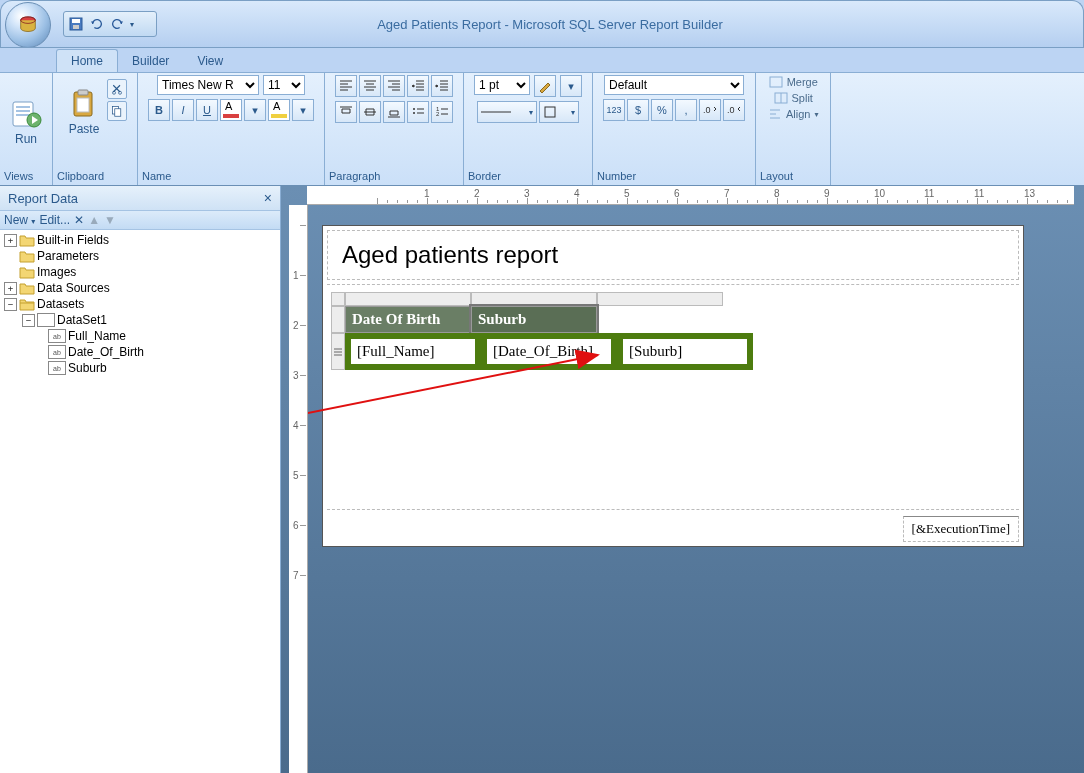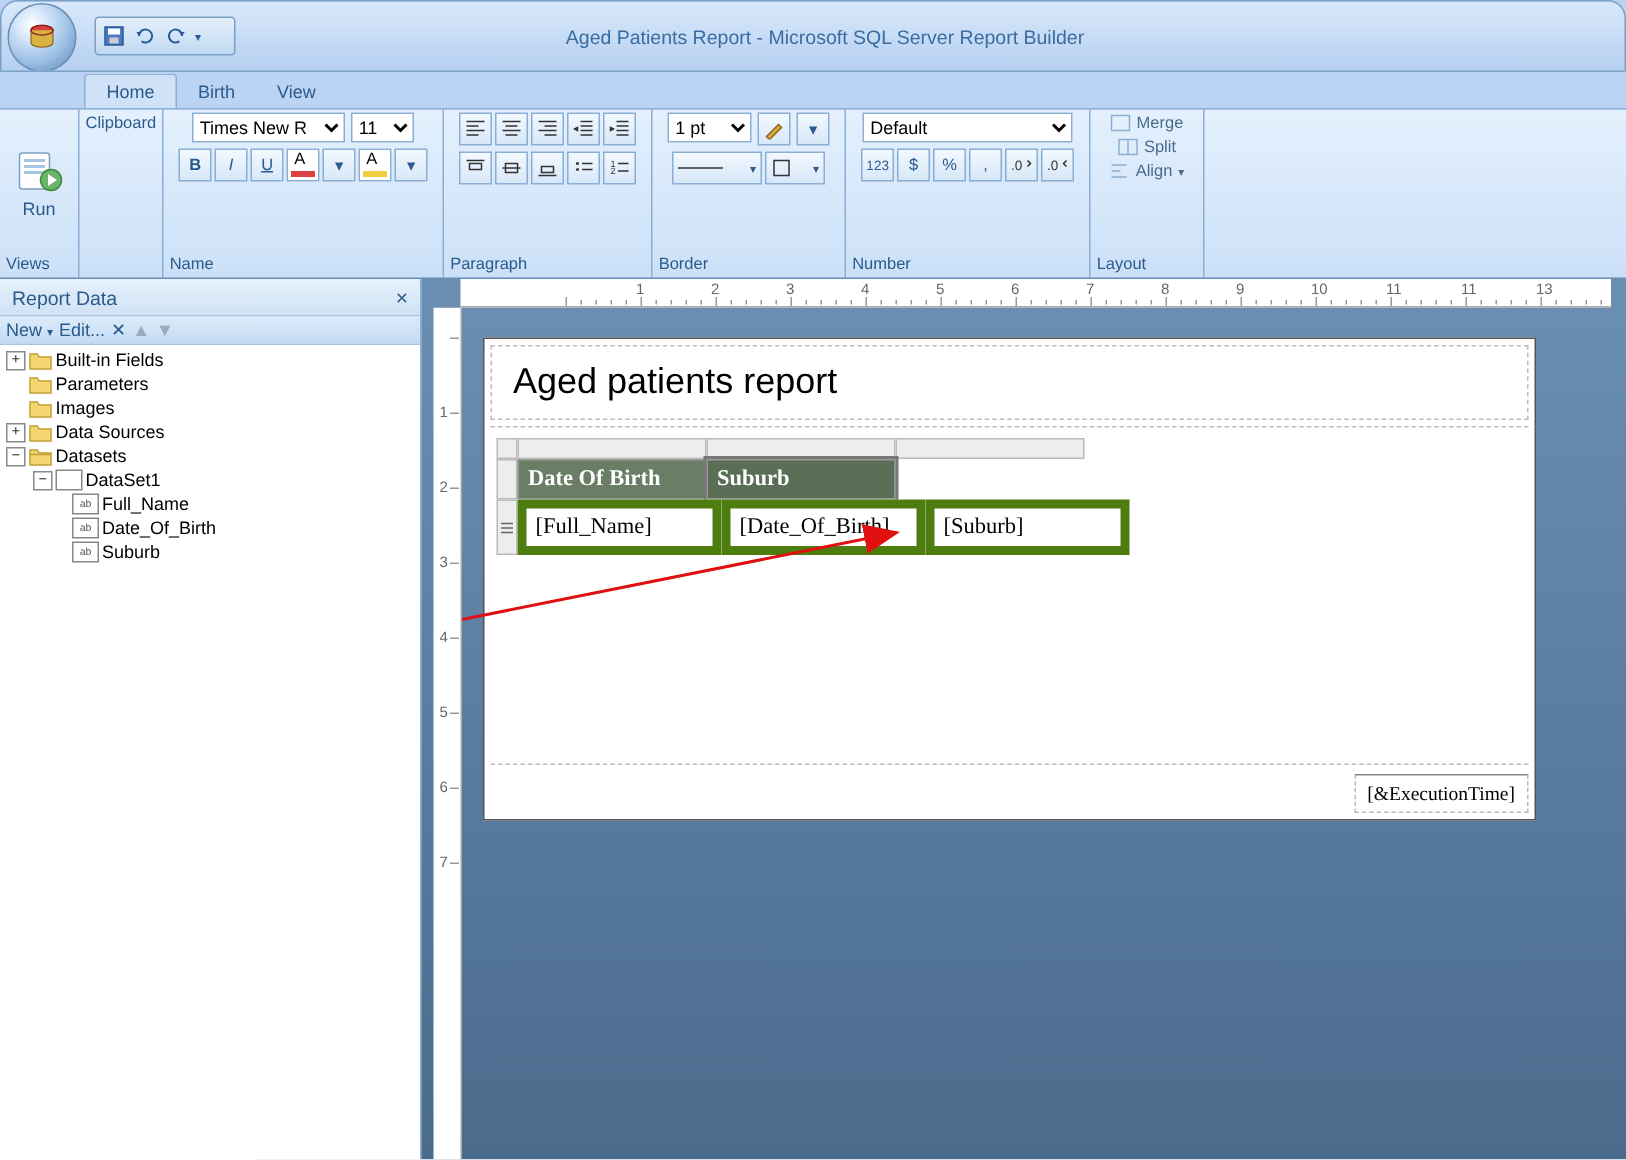--- a/index.html
+++ b/index.html
@@ -97,21 +97,21 @@
           </svg>
         <span style="font-size:8px;color:#2b5a8c">▾</span>
       </div>
     </div>
     <div class="title-text">Aged Patients Report - Microsoft SQL Server Report Builder</div>
     <div style="width:140px"></div>
   </div>
 
   <div class="ribbon-tabs">
     <div class="tab active">Home</div>
-    <div class="tab">Birth</div>
+    <div class="tab">Builder</div>
     <div class="tab">View</div>
   </div>
 
   <div class="ribbon">
 
     <div class="ribbon-group">
       <div class="ribbon-group-body">
         <div class="big-btn">
           <svg viewBox="0 0 32 32">
               <rect x="3" y="4" width="20" height="24" rx="2" fill="#fff" stroke="#7a9fc4"></rect>
@@ -121,20 +121,47 @@
               <circle cx="24" cy="22" r="7" fill="#6db36d" stroke="#3a8a3a"></circle>
               <path d="M22 18 l6 4 l-6 4 z" fill="#fff"></path>
             </svg>
           <span>Run</span>
         </div>
       </div>
       <div class="ribbon-group-label">Views</div>
     </div>
 
     <div class="ribbon-group">
+      <div class="ribbon-group-body clip-body">
+        <div style="display:flex;gap:2px;align-items:start">
+          <div class="big-btn" style="width:40px">
+            <svg viewBox="0 0 32 32" width="28" height="28">
+                <rect x="6" y="4" width="18" height="24" rx="2" fill="#d9a840" stroke="#8a6a1f"></rect>
+                <rect x="10" y="2" width="10" height="5" rx="1" fill="#ccc" stroke="#888"></rect>
+                <rect x="9" y="10" width="12" height="14" fill="#fff" stroke="#bbb"></rect>
+              </svg>
+            <span>Paste</span>
+          </div>
+          <div style="display:flex;flex-direction:column;gap:2px;margin-top:4px">
+            <div class="mini-btn">
+                <svg width="12" height="12" viewBox="0 0 16 16">
+                  <path d="M3 3 L12 12 M12 3 L3 12" stroke="#2b5a8c" stroke-width="1.5"></path>
+                  <circle cx="4" cy="13" r="2" fill="none" stroke="#2b5a8c"></circle>
+                  <circle cx="12" cy="13" r="2" fill="none" stroke="#2b5a8c"></circle>
+                </svg>
+              </div>
+            <div class="mini-btn">
+                <svg width="12" height="12" viewBox="0 0 16 16">
+                  <rect x="2" y="2" width="8" height="10" fill="#fff" stroke="#2b5a8c"></rect>
+                  <rect x="5" y="5" width="8" height="10" fill="#fff" stroke="#2b5a8c"></rect>
+                </svg>
+              </div>
+          </div>
+        </div>
+      </div>
       <div class="ribbon-group-label">Clipboard</div>
     </div>
 
     <div class="ribbon-group">
       <div class="ribbon-group-body font-col">
         <div class="font-row">
           <select style="width:102px"><option>Times New R</option></select>
           <select style="width:42px"><option>11</option></select>
         </div>
         <div class="row2">

